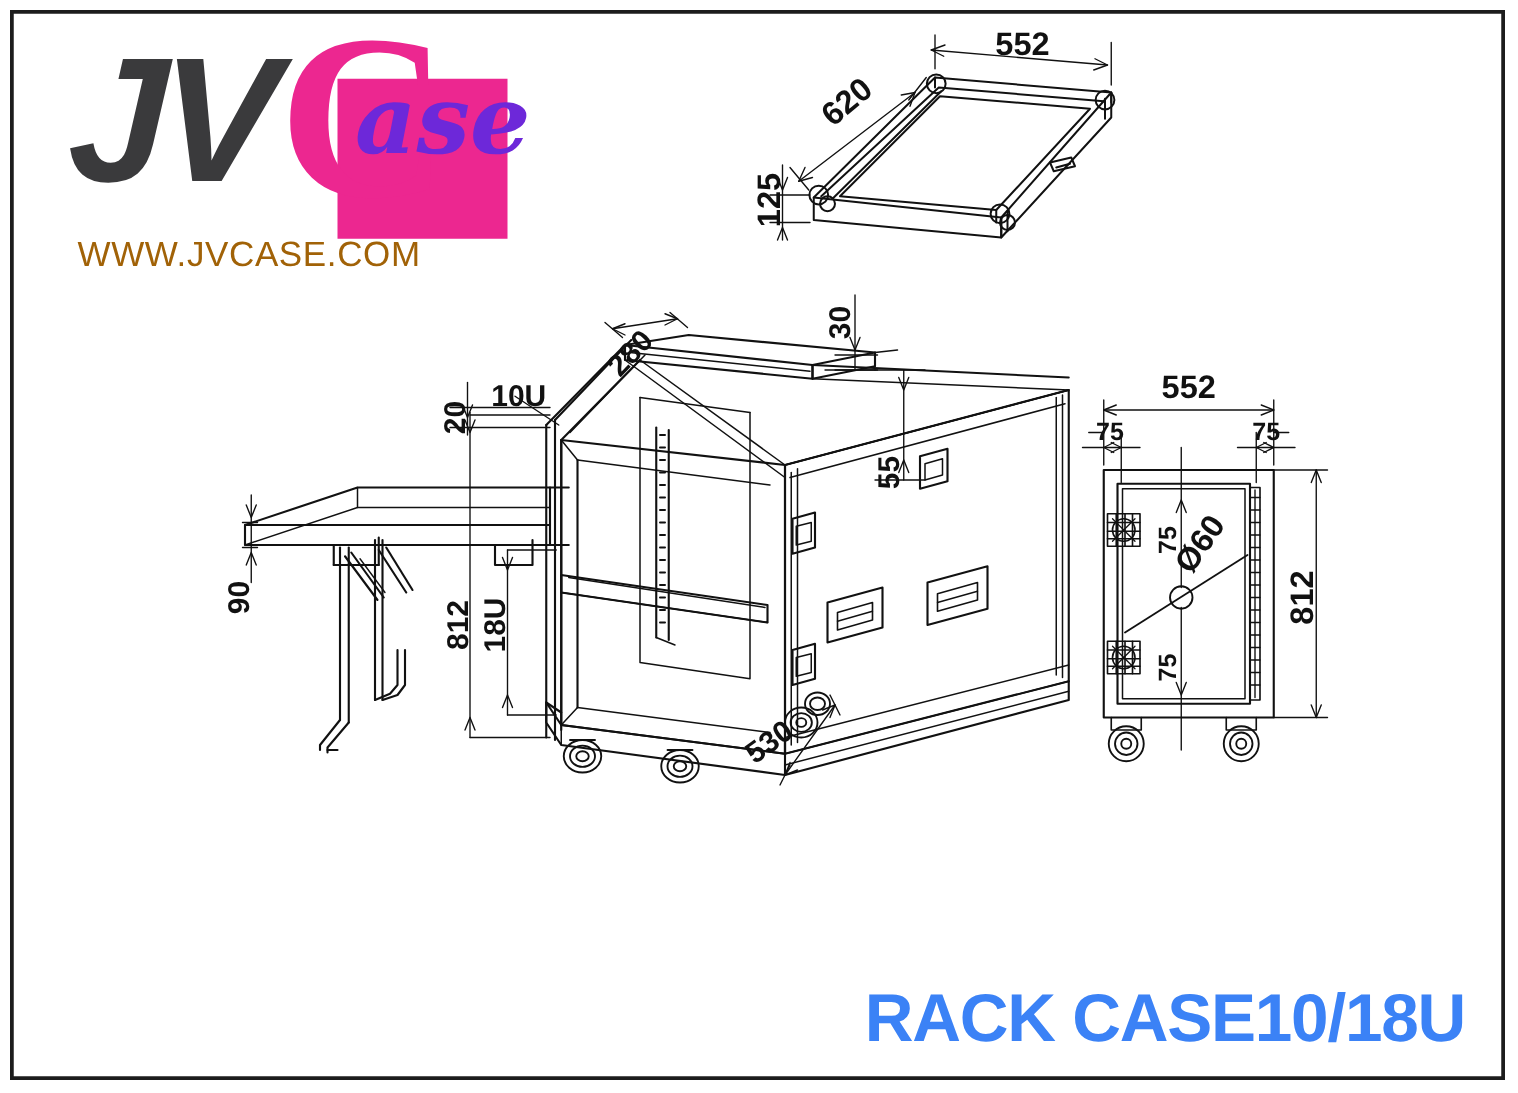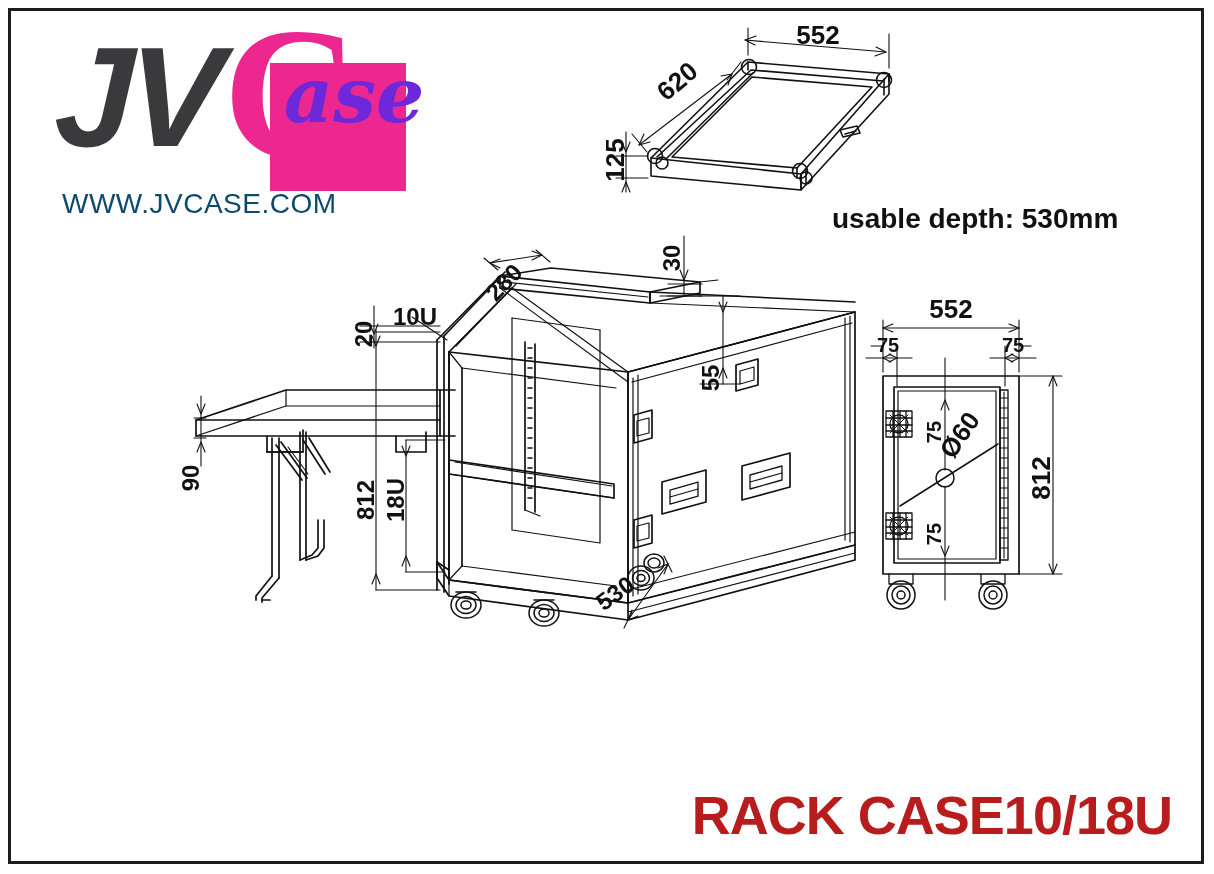--- a/index.html
+++ b/index.html
@@ -76,21 +76,21 @@
     line-height: 76px;
     color: #6d28d9;
   }
   #logo-url {
     position: absolute;
     left: 62px;
     top: 188px;
     font-family: "Liberation Sans", sans-serif;
     font-size: 28px;
     letter-spacing: 0.5px;
-    color: #0c4a6e;
+    color: #a16207;
     white-space: nowrap;
   }
   
   #usable-depth {
     position: absolute;
     left: 832px;
     top: 203px;
     font-family: "Liberation Sans", sans-serif;
     font-size: 28px;
     font-weight: bold;
@@ -98,21 +98,21 @@
     white-space: nowrap;
   }
   #sheet-title {
     position: absolute;
     right: 42px;
     bottom: 28px;
     font-family: "Liberation Sans", sans-serif;
     font-size: 54px;
     font-weight: bold;
     letter-spacing: -1px;
-    color: #b91c1c;
+    color: #3b82f6;
     white-space: nowrap;
   }
   
   .dwg {
     position: absolute;
     left: 0;
     top: 0;
   }
   .dwg text {
     font-family: "Liberation Sans", sans-serif;
@@ -127,21 +127,20 @@
   <div id="frame"></div>
 
   <div id="logo">
     <div id="logo-square"></div>
     <div id="logo-jv">JV</div>
     <div id="logo-c">C</div>
     <div id="logo-ase">ase</div>
   </div>
   <div id="logo-url">WWW.JVCASE.COM</div>
 
-  <div id="usable-depth">usable depth: 530mm</div>
 
   <div id="sheet-title">RACK CASE10/18U</div>
 
   <svg class="dwg" width="1214" height="874" viewBox="0 0 1214 874" style="pointer-events:none;">
     <g fill="none" stroke="#111111" stroke-width="1.6" stroke-linejoin="round" stroke-linecap="round">
 
       <path d="M651,158 L748,62 L889,74 L801,174 Z"></path>
 
       <path d="M672,157 L752,77 L872,87 L797,168 Z"></path>
 

